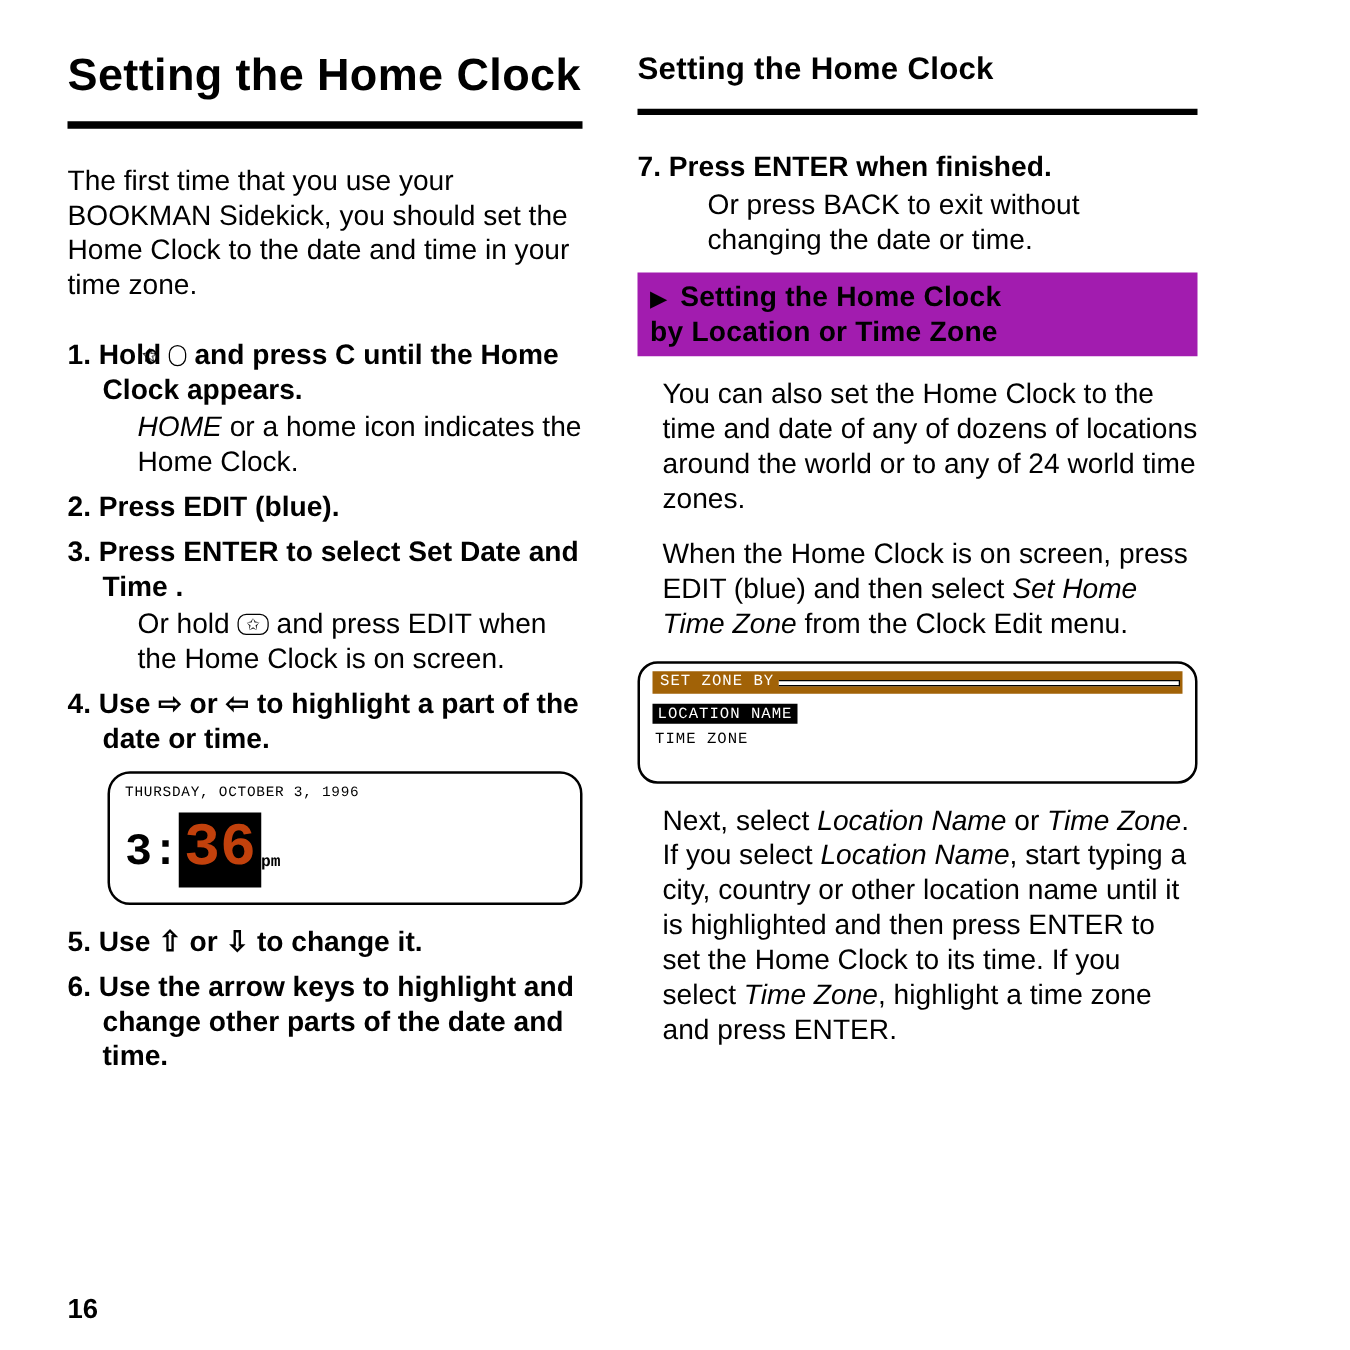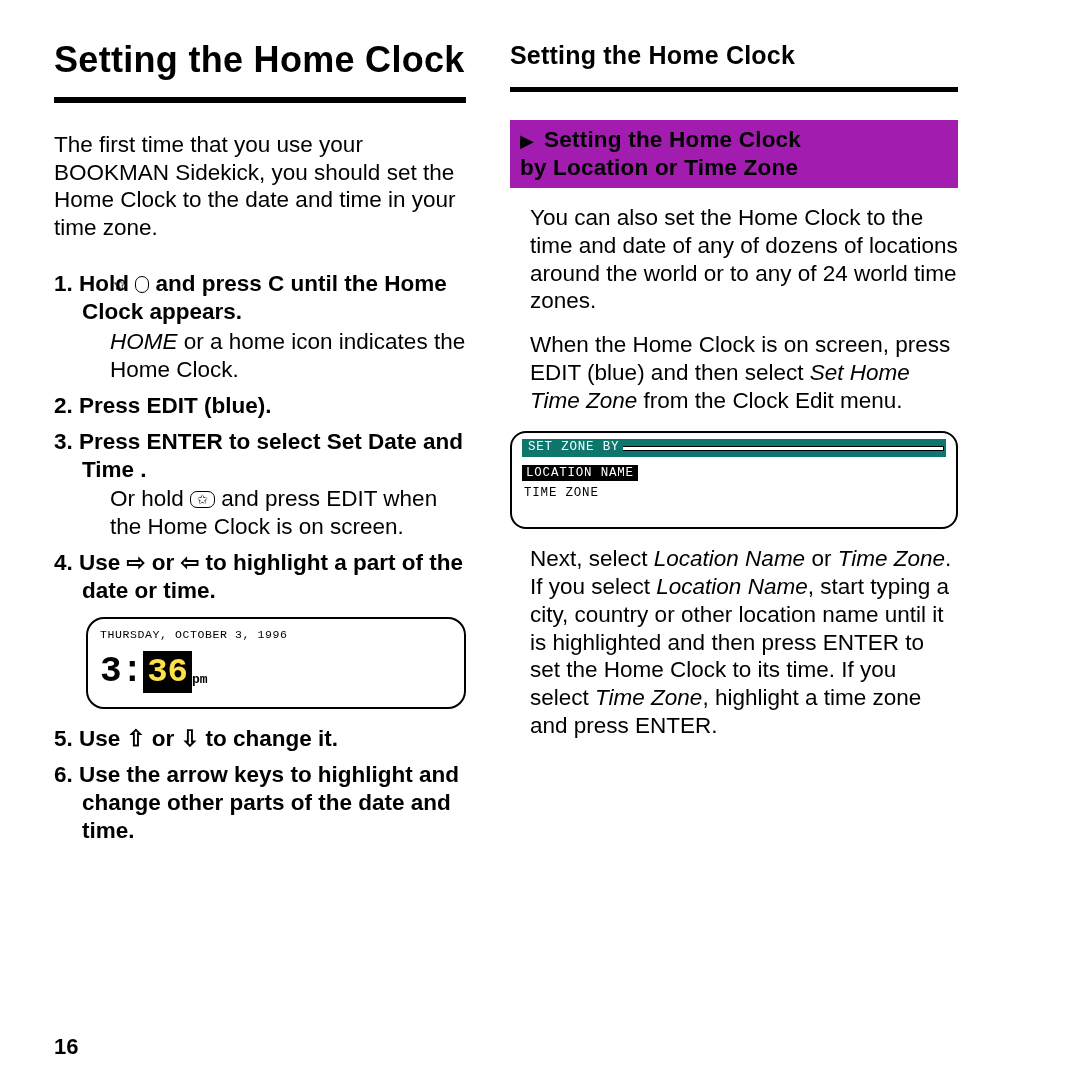--- a/index.html
+++ b/index.html
@@ -18,27 +18,27 @@
   .step-body{font-weight:700}
   .step-body-block{display:block;padding-left:28px;text-indent:0;margin-top:2px}
   em.term{font-style:italic}
   .star-key{display:inline-block;border:1.8px solid #000;border-radius:7px;padding:0 6px;font-size:13px;line-height:15px;vertical-align:2px;font-family:Arial,Helvetica,sans-serif}
   .arrow{font-family:Arial,Helvetica,sans-serif}
   
   .lcd{margin:12px 0 16px 32px;width:380px;border:2.4px solid #000;border-radius:18px;padding:8px 12px 8px 12px;box-sizing:border-box;font-family:"Lucida Console","Courier New",monospace}
   .lcd-top{font-size:11.5px;letter-spacing:0.6px;margin-top:1px}
   .lcd-time{margin:8px 0 4px 0}
   .lcd-time .t1{font-size:36px;font-weight:900;letter-spacing:0px}
-  .lcd-time .t2{display:inline-block;font-size:34px;font-weight:900;background:#000;color:#fde047;padding:0 4px}
+  .lcd-time .t2{display:inline-block;font-size:48px;font-weight:900;background:#000;color:#c2410c;padding:0 4px}
   .lcd-time .ampm{font-size:13px;font-weight:900;vertical-align:-2px}
   .lcd-bot{font-size:12px;letter-spacing:0.4px;margin-bottom:2px}
   
   .lcd2{border:2.4px solid #000;border-radius:16px;width:448px;box-sizing:border-box;padding:6px 10px 26px 10px;margin:8px 0 14px 0;font-family:"Lucida Console","Courier New",monospace}
   .lcd2-row{font-size:12.5px;letter-spacing:0.8px;line-height:16px;padding:0px 2px}
-  .lcd2-row.inv{background:#0f766e;color:#fff;display:flex}
+  .lcd2-row.inv{background:#a16207;color:#fff;display:flex}
   .lcd2-row.inv .label{flex:0 0 auto;padding:0 4px}
   .lcd2-row.inv .rest{flex:1;background:#fff;height:3px;margin-top:7px;margin-bottom:6px;border-top:1px solid #000;border-bottom:1px solid #000;border-right:1px solid #000}
   .lcd2-row.inv2{background:#000;color:#fff;display:inline-block;padding:0 4px}
   
   .band{background:#a21caf;padding:6px 8px 6px 10px;margin:12px 0 10px 0}
   .band .tri{font-size:18px;display:inline-block;margin-right:4px}
   .band b{font-size:22.5px;letter-spacing:0.2px}
   .para-indent{padding-left:20px;margin:16px 0 16px 0}
   .pagenum{text-align:left;font-weight:700;font-size:22px;margin-top:auto}
 </style>
@@ -105,20 +105,27 @@
           <span class="stepnum">6.</span>
           <span class="step-head">Use the arrow keys to highlight and change other parts of the date and time.</span>
         </li>
       </ol>
     </div>
 
     <div class="col">
       <h2 class="right-title">Setting the Home Clock</h2>
       <div class="rule-r"></div>
 
+      <ol class="steps">
+        <li>
+          <span class="stepnum">7.</span>
+          <span class="step-head">Press ENTER when finished.</span>
+          <span class="step-body-block">Or press BACK to exit without changing the date or time.</span>
+        </li>
+      </ol>
 
       <div class="band">
         <span class="tri">▶</span>
         <b>
           <span>Setting the Home Clock</span><br>
           <span>by Location or Time Zone</span>
         </b>
       </div>
 
       <p class="para-indent">You can also set the Home Clock to the time and date of any of dozens of locations around the world or to any of 24 world time zones.</p>

